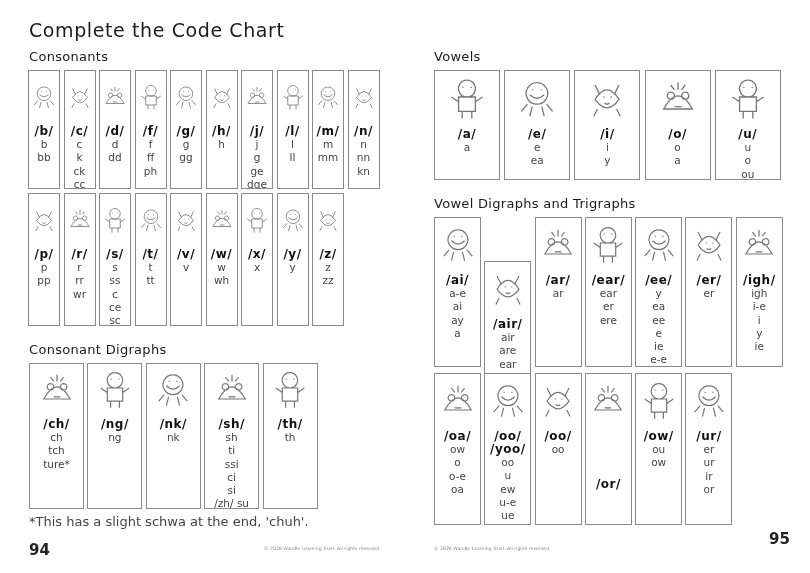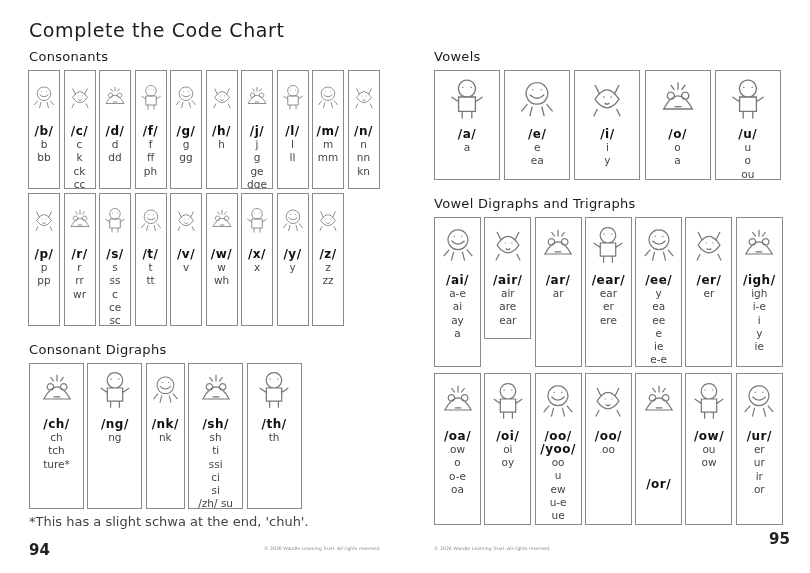--- a/index.html
+++ b/index.html
@@ -287,21 +287,21 @@
       <div class="pic" style="height: 48px; width: 100%;">
         <svg width="46" height="44" viewBox="0 0 40 40">
           <g fill="none" stroke="#777" stroke-width="1.1">
             <path d="M20 6 a7 7 0 1 1 -0.1 0 M13 20 h14 v12 h-14 z M16 12 h1 M23 12 h1 M13 24 l-6 -4 M27 24 l6 -4 M16 32 v6 M24 32 v6"></path>
           </g>
         </svg>
       </div>
       <div class="sound" style="margin-top: 6px;">/ng/</div>
       <div class="gph">ng</div>
     </div>
-    <div class="card" style="width: 39px; height: 146px;">
+    <div class="card" style="width: 55px; height: 146px;">
       <div class="pic" style="height: 48px; width: 100%;">
         <svg width="46" height="44" viewBox="0 0 40 40">
           <g fill="none" stroke="#777" stroke-width="1.1">
             <path d="M20 8 a9 9 0 1 1 -0.1 0 M14 18 q6 6 12 0 M16 14 h1 M23 14 h1 M12 26 l-5 6 M28 26 l5 6 M16 28 l-2 8 M24 28 l2 8"></path>
           </g>
         </svg>
       </div>
       <div class="sound" style="margin-top: 6px;">/nk/</div>
       <div class="gph">nk</div>
     </div>
@@ -408,21 +408,21 @@
             <path d="M20 8 a9 9 0 1 1 -0.1 0 M14 18 q6 6 12 0 M16 14 h1 M23 14 h1 M12 26 l-5 6 M28 26 l5 6 M16 28 l-2 8 M24 28 l2 8"></path>
           </g>
         </svg>
       </div>
       <div class="sound" style="margin-top: 6px;">/ai/</div>
       <div class="gph">a-e</div>
       <div class="gph">ai</div>
       <div class="gph">ay</div>
       <div class="gph">a</div>
     </div>
-    <div class="card" style="width: 47px; height: 122px;">
+    <div class="card" style="width: 47px; height: 122px; margin-top: 44px;">
       <div class="pic" style="height: 50px; width: 100%;">
         <svg width="44" height="46" viewBox="0 0 40 40">
           <g fill="none" stroke="#777" stroke-width="1.1">
             <path d="M10 22 q10 -16 20 0 q-10 14 -20 0 M14 18 l-4 -8 M26 18 l4 -8 M17 20 h1 M23 20 h1 M18 25 q2 2 4 0 M12 30 l-3 6 M28 30 l3 6"></path>
           </g>
         </svg>
       </div>
       <div class="sound" style="margin-top: 6px;">/air/</div>
       <div class="gph">air</div>
       <div class="gph">are</div>
@@ -507,32 +507,20 @@
       <div class="sound" style="margin-top: 6px;">/oa/</div>
       <div class="gph">ow</div>
       <div class="gph">o</div>
       <div class="gph">o-e</div>
       <div class="gph">oa</div>
     </div>
     <div class="card" style="width: 47px; height: 152px;">
       <div class="pic" style="height: 50px; width: 100%;">
         <svg width="44" height="46" viewBox="0 0 40 40">
           <g fill="none" stroke="#777" stroke-width="1.1">
-            <path d="M20 6 a7 7 0 1 1 -0.1 0 M13 20 h14 v12 h-14 z M16 12 h1 M23 12 h1 M13 24 l-6 -4 M27 24 l6 -4 M16 32 v6 M24 32 v6"></path>
-          </g>
-        </svg>
-      </div>
-      <div class="sound" style="margin-top: 6px;">/oi/</div>
-      <div class="gph">oi</div>
-      <div class="gph">oy</div>
-    </div>
-    <div class="card" style="width: 47px; height: 152px;">
-      <div class="pic" style="height: 50px; width: 100%;">
-        <svg width="44" height="46" viewBox="0 0 40 40">
-          <g fill="none" stroke="#777" stroke-width="1.1">
             <path d="M20 8 a9 9 0 1 1 -0.1 0 M14 18 q6 6 12 0 M16 14 h1 M23 14 h1 M12 26 l-5 6 M28 26 l5 6 M16 28 l-2 8 M24 28 l2 8"></path>
           </g>
         </svg>
       </div>
       <div class="sound" style="margin-top: 6px;">/oo/</div>
       <div class="sound">/yoo/</div>
       <div class="gph">oo</div>
       <div class="gph">u</div>
       <div class="gph">ew</div>
       <div class="gph">u-e</div>

